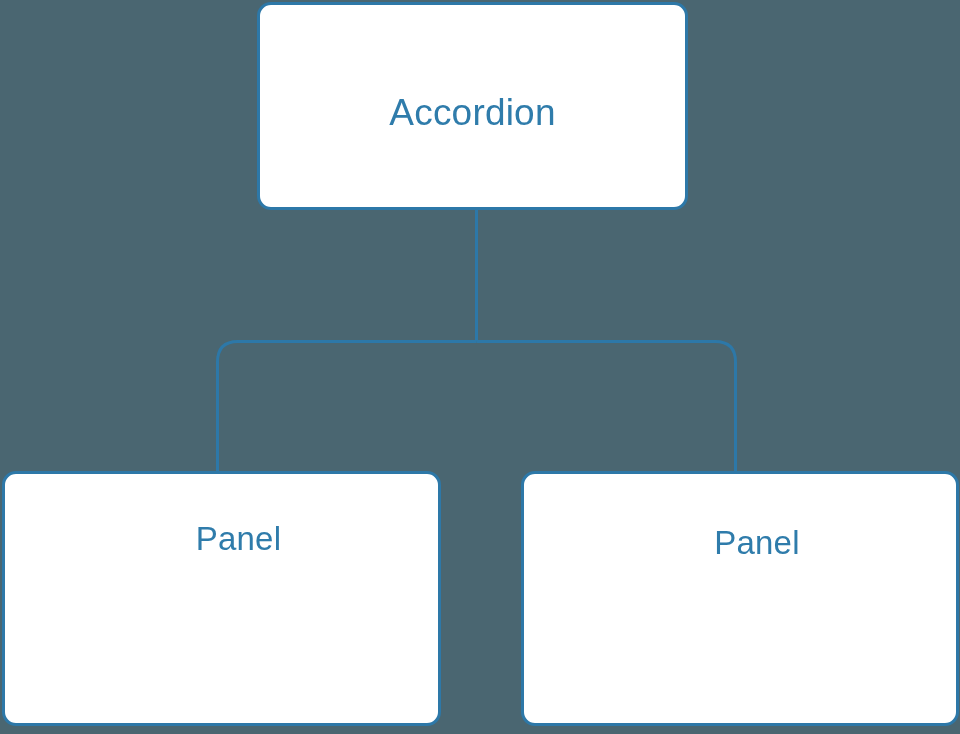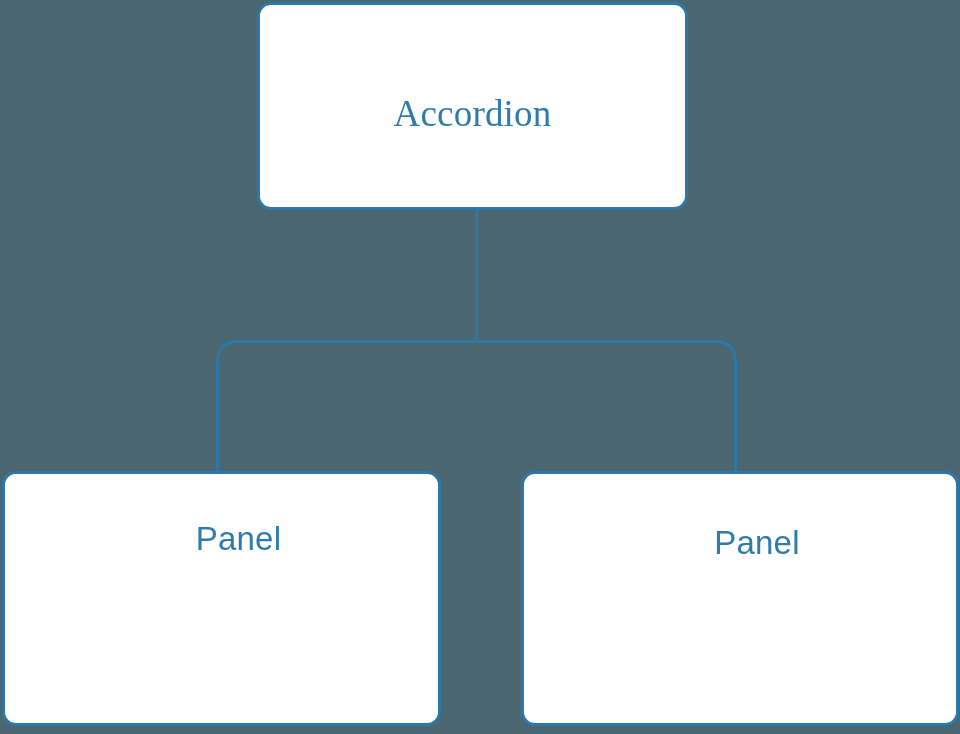--- a/index.html
+++ b/index.html
@@ -44,21 +44,20 @@
     text-align: center;
     letter-spacing: 0.2px;
     white-space: nowrap;
   }
 
   #node-accordion {
     left: 257px;
     top: 2px;
     width: 431px;
     height: 208px;
-    font-family: Liberation Serif, serif;
   }
   #node-accordion .node-title {
     position: absolute;
     left: 0;
     right: 0;
     top: 87px;
   }
 
   .panel-node {
     top: 471px;

